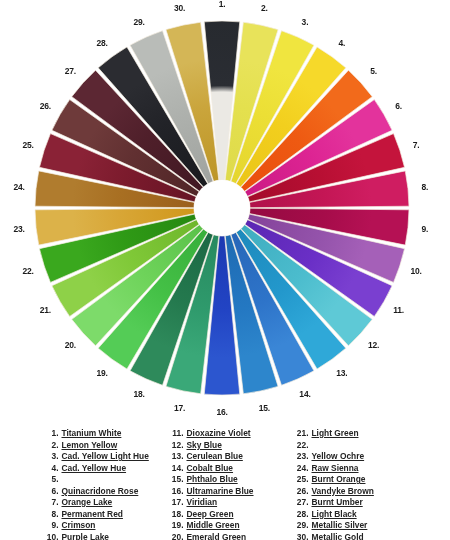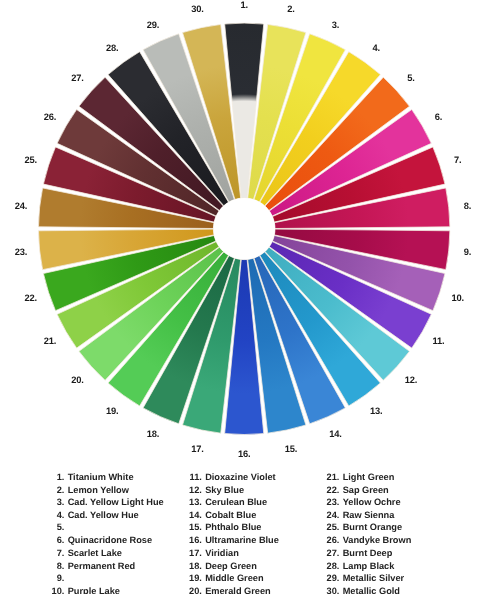--- a/index.html
+++ b/index.html
@@ -65,20 +65,21 @@
     white-space: nowrap;
   }
   .legend-num {
     width: 17px;
     text-align: right;
     margin-right: 3px;
     flex: 0 0 auto;
   }
   .legend-name {
     flex: 1 1 auto;
+    text-decoration: underline;
   }
 </style>
 </head>
 <body>
 
 <div id="wheel-area">
   <svg id="wheel-svg" width="450" height="418" viewBox="0 0 450 418">
     <defs>
         <radialGradient id="grad0" gradientUnits="userSpaceOnUse" cx="222" cy="208" r="187">
           <stop offset="0" stop-color="#ebe9e4"></stop>
@@ -379,28 +380,29 @@
       </div>
       <div class="legend-item">
         <span class="legend-num">5.</span>
       </div>
       <div class="legend-item">
         <span class="legend-num">6.</span>
         <span class="legend-name">Quinacridone Rose</span>
       </div>
       <div class="legend-item">
         <span class="legend-num">7.</span>
-        <span class="legend-name">Scarlet Lake</span>
+        <span class="legend-name">Orange Lake</span>
       </div>
       <div class="legend-item">
         <span class="legend-num">8.</span>
         <span class="legend-name">Permanent Red</span>
       </div>
       <div class="legend-item">
         <span class="legend-num">9.</span>
+        <span class="legend-name">Crimson</span>
       </div>
       <div class="legend-item">
         <span class="legend-num">10.</span>
         <span class="legend-name">Purple Lake</span>
       </div>
     </div>
     <div class="legend-col c2">
       <div class="legend-item">
         <span class="legend-num">11.</span>
         <span class="legend-name">Dioxazine Violet</span>
@@ -442,45 +444,44 @@
         <span class="legend-name">Emerald Green</span>
       </div>
     </div>
     <div class="legend-col c3">
       <div class="legend-item">
         <span class="legend-num">21.</span>
         <span class="legend-name">Light Green</span>
       </div>
       <div class="legend-item">
         <span class="legend-num">22.</span>
-        <span class="legend-name">Sap Green</span>
       </div>
       <div class="legend-item">
         <span class="legend-num">23.</span>
         <span class="legend-name">Yellow Ochre</span>
       </div>
       <div class="legend-item">
         <span class="legend-num">24.</span>
         <span class="legend-name">Raw Sienna</span>
       </div>
       <div class="legend-item">
         <span class="legend-num">25.</span>
         <span class="legend-name">Burnt Orange</span>
       </div>
       <div class="legend-item">
         <span class="legend-num">26.</span>
         <span class="legend-name">Vandyke Brown</span>
       </div>
       <div class="legend-item">
         <span class="legend-num">27.</span>
-        <span class="legend-name">Burnt Deep</span>
+        <span class="legend-name">Burnt Umber</span>
       </div>
       <div class="legend-item">
         <span class="legend-num">28.</span>
-        <span class="legend-name">Lamp Black</span>
+        <span class="legend-name">Light Black</span>
       </div>
       <div class="legend-item">
         <span class="legend-num">29.</span>
         <span class="legend-name">Metallic Silver</span>
       </div>
       <div class="legend-item">
         <span class="legend-num">30.</span>
         <span class="legend-name">Metallic Gold</span>
       </div>
     </div>

